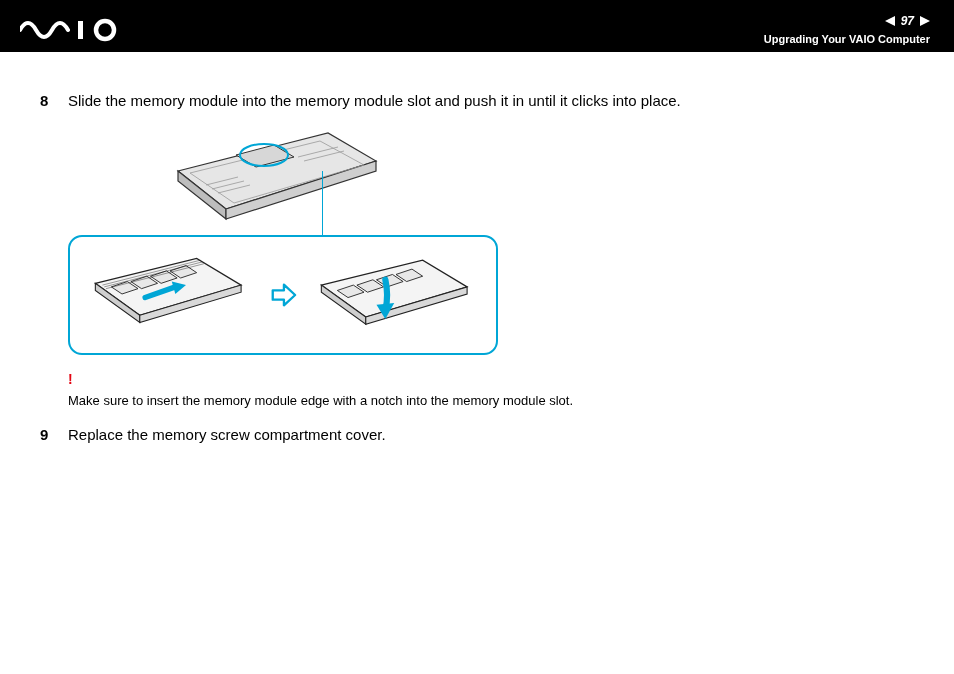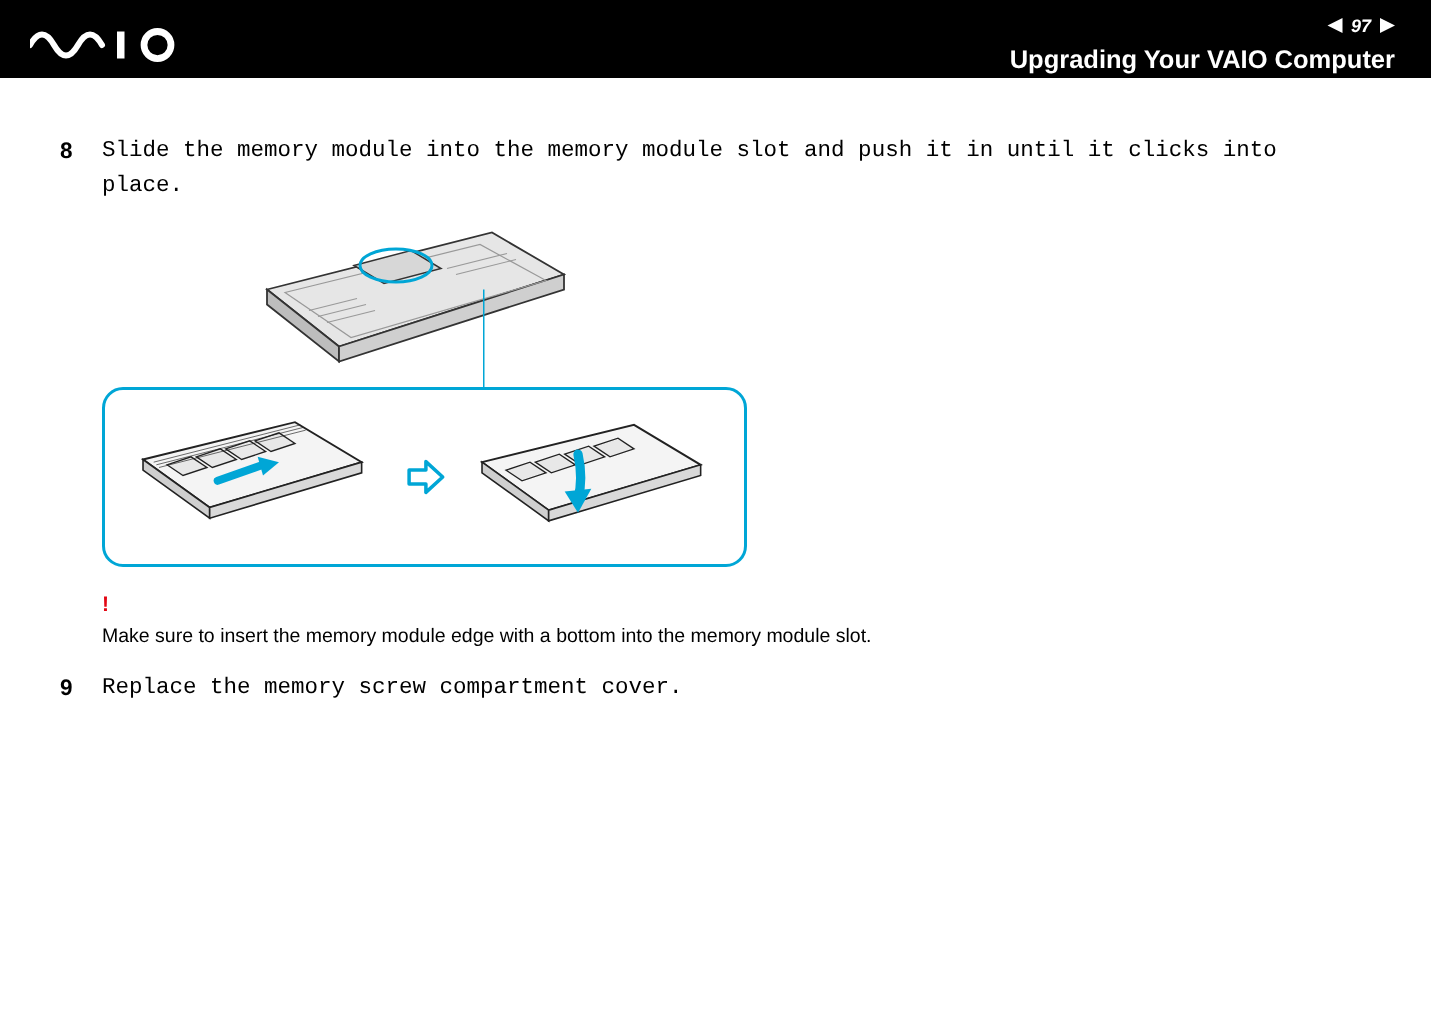--- a/index.html
+++ b/index.html
@@ -53,38 +53,38 @@
       border-bottom: 5px solid transparent;
       border-right: 10px solid #fff;
     }
     .nav-arrow.right {
       border-top: 5px solid transparent;
       border-bottom: 5px solid transparent;
       border-left: 10px solid #fff;
     }
     .section-title {
       font-weight: bold;
-      font-size: 17px;
+      font-size: 11px;
     }
     .content {
       padding: 38px 40px 20px 40px;
     }
     .step {
       display: flex;
       align-items: flex-start;
       margin-bottom: 10px;
       font-size: 15px;
       line-height: 1.5;
     }
     .step-num {
       font-weight: bold;
       width: 28px;
       flex-shrink: 0;
     }
-    .step-text { flex: 1; font-family: Liberation Mono, monospace; }
+    .step-text { flex: 1; }
     .figure-wrap {
       margin: 14px 0 14px 28px;
     }
     .laptop-fig {
       width: 220px;
       margin-left: 100px;
       margin-bottom: -6px;
       position: relative;
     }
     .callout-line {
@@ -226,21 +226,21 @@
           </g>
           <path d="M78 38 Q82 56 78 72" stroke="#00a6d6" stroke-width="7" fill="none" stroke-linecap="round"></path>
           <polygon points="68,66 78,82 88,64" fill="#00a6d6"></polygon>
         </svg>
       </div>
     </div>
   </div>
 
   <div class="warn-block">
     <span class="warn-icon">!</span>
-    <div class="warn-line">Make sure to insert the memory module edge with a bottom into the memory module slot.</div>
+    <div class="warn-line">Make sure to insert the memory module edge with a notch into the memory module slot.</div>
   </div>
 
   <div class="step">
     <div class="step-num">9</div>
     <div class="step-text">Replace the memory screw compartment cover.</div>
   </div>
 
 </div>
 
 </body></html>

